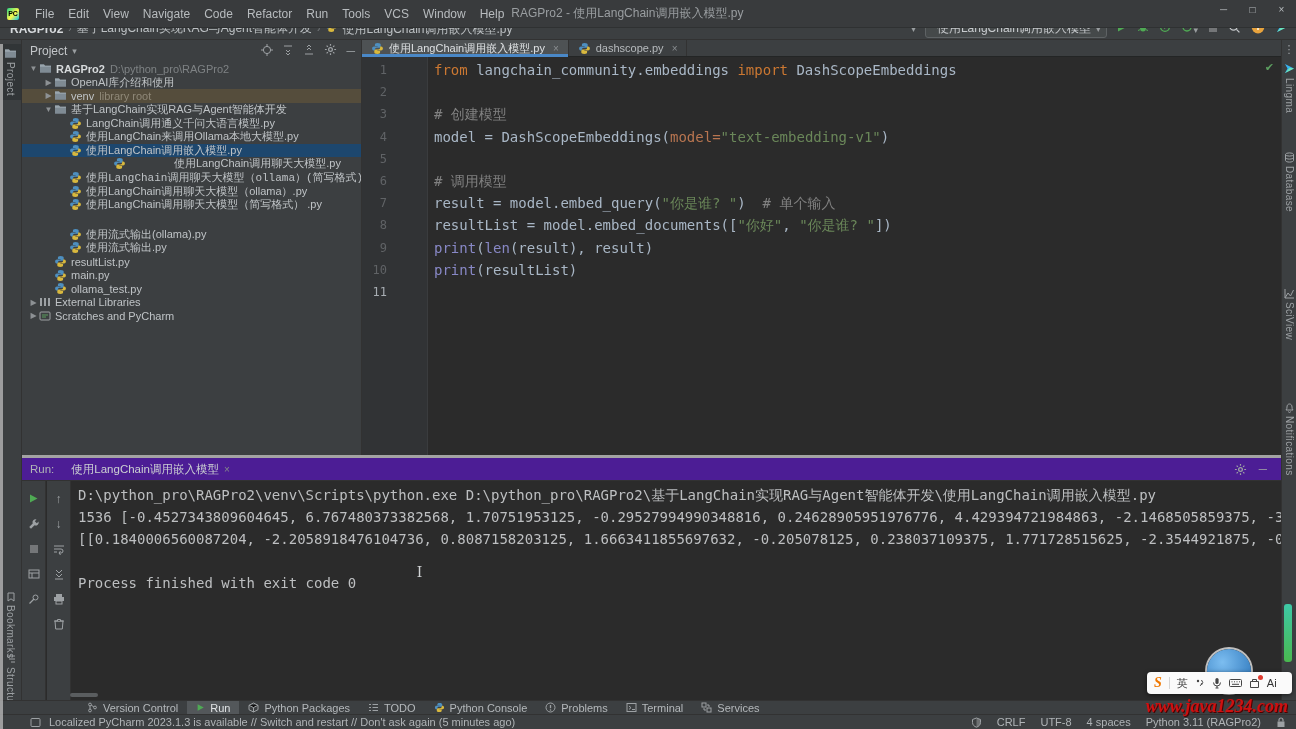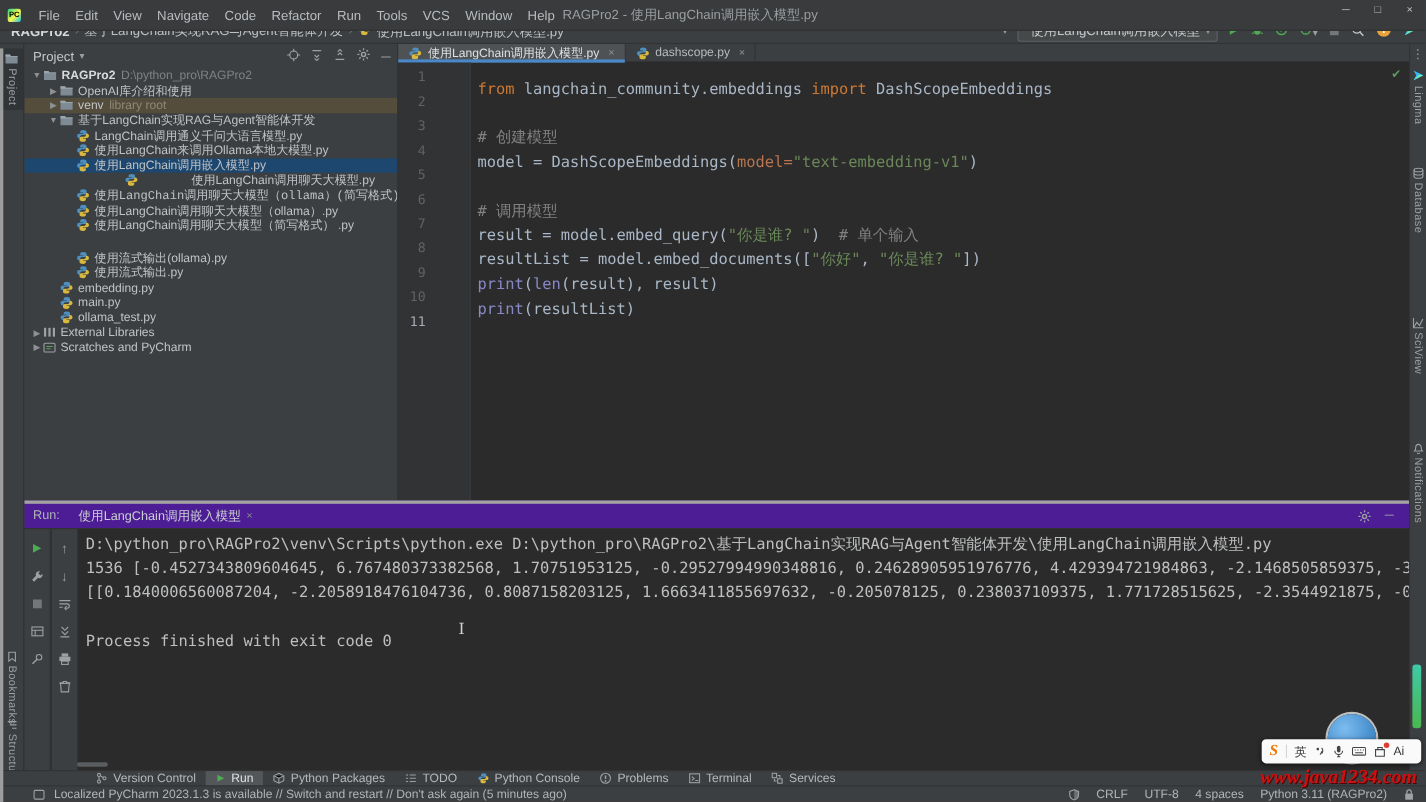--- a/index.html
+++ b/index.html
@@ -58,21 +58,21 @@
 #tabbar{height:17px;background:#3c3f41;display:flex;border-bottom:1px solid #232525;}
 .etab{display:flex;align-items:center;gap:5px;padding:0 9px;font-size:11px;color:#b6babd;border-right:1px solid #323232;position:relative;}
 .etab.active{background:#4e5254;color:#dde0e2;}
 .etab.active::after{content:"";position:absolute;left:0;right:0;bottom:-1px;height:3px;background:#4a88c7;}
 .etab .close{color:#8a8e91;font-size:10px;margin-left:3px;}
 #gutterbg{position:absolute;left:0;top:17px;bottom:0;width:66px;background:#313335;border-right:1px solid #3a3c3e;}
 #code-lines{position:absolute;left:0;top:19px;right:2px;font-family:"DejaVu Sans Mono","Liberation Mono",monospace;font-size:14px;line-height:22.2px;}
 .cl{display:flex;height:22.2px;white-space:pre;}
 .cl .gut{width:67px;flex:none;text-align:right;padding-right:42px;color:#606366;font-size:12px;font-family:"DejaVu Sans Mono",monospace;}
 .cl.cur .gut{color:#a7adb2;}
-.cl .ct{padding-left:5px;color:#a9b7c6;margin-top:11px;}
+.cl .ct{padding-left:5px;color:#a9b7c6;}
 .tok-kw{color:#cc7832;}
 .tok-st{color:#6a8759;}
 .tok-cm{color:#808080;}
 .tok-bi{color:#8888c6;}
 .tok-arg{color:#b87550;}
 #inspect-ok{position:absolute;right:7px;top:21px;color:#5c9e60;font-size:11px;font-weight:bold;}
 
 
 #runpanel{position:absolute;left:22px;top:455px;width:1259px;height:245px;background:#4c1d95;border-top:3px solid #a3a3a3;z-index:3;}
 #run-header{height:22px;display:flex;align-items:center;font-size:11.5px;color:#bcc0c3;}
@@ -445,21 +445,21 @@
           <span class="lbl">使用流式输出.py</span>
         </div>
         <div class="trow" style="padding-left: 21px;">
           <span class="chv"></span>
           <span class="ic">
             <svg width="13" height="13" viewBox="0 0 13 13">
               <path d="M6.5 1.1c-1.9 0-2.6.8-2.6 1.7V4h2.7v.5H2.9c-1 0-1.8.8-1.8 2s.8 2.1 1.8 2.1h1V7.4c0-.9.8-1.7 1.7-1.7h2.6c.8 0 1.5-.7 1.5-1.5V2.8c0-.9-.8-1.7-3.2-1.7z" fill="#4e8fbf"></path>
               <path d="M6.5 11.9c1.9 0 2.6-.8 2.6-1.7V9H6.4v-.5h3.7c1 0 1.8-.8 1.8-2s-.8-2.1-1.8-2.1h-1v1.3c0 .9-.8 1.7-1.7 1.7H4.8c-.8 0-1.5.7-1.5 1.5v1.3c0 .9.8 1.7 3.2 1.7z" fill="#d8b83e"></path>
             </svg>
           </span>
-          <span class="lbl">embedding.py</span>
+          <span class="lbl">resultList.py</span>
         </div>
         <div class="trow" style="padding-left: 21px;">
           <span class="chv"></span>
           <span class="ic">
             <svg width="13" height="13" viewBox="0 0 13 13">
               <path d="M6.5 1.1c-1.9 0-2.6.8-2.6 1.7V4h2.7v.5H2.9c-1 0-1.8.8-1.8 2s.8 2.1 1.8 2.1h1V7.4c0-.9.8-1.7 1.7-1.7h2.6c.8 0 1.5-.7 1.5-1.5V2.8c0-.9-.8-1.7-3.2-1.7z" fill="#4e8fbf"></path>
               <path d="M6.5 11.9c1.9 0 2.6-.8 2.6-1.7V9H6.4v-.5h3.7c1 0 1.8-.8 1.8-2s-.8-2.1-1.8-2.1h-1v1.3c0 .9-.8 1.7-1.7 1.7H4.8c-.8 0-1.5.7-1.5 1.5v1.3c0 .9.8 1.7 3.2 1.7z" fill="#d8b83e"></path>
             </svg>
           </span>
           <span class="lbl">main.py</span>

